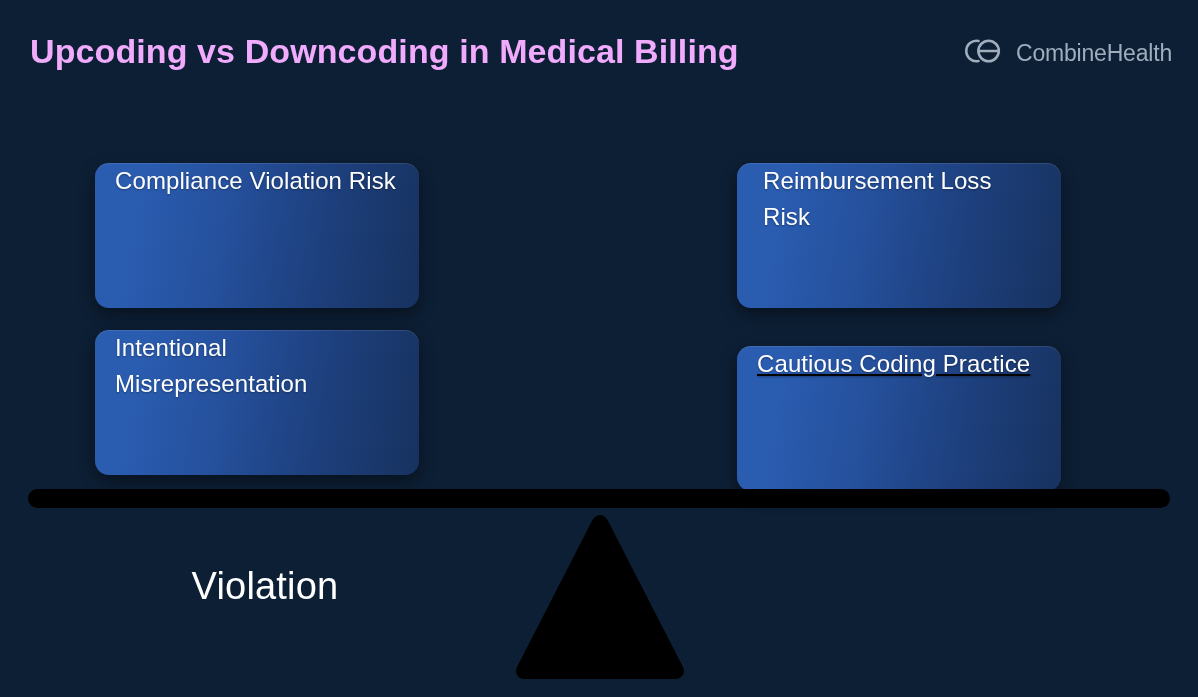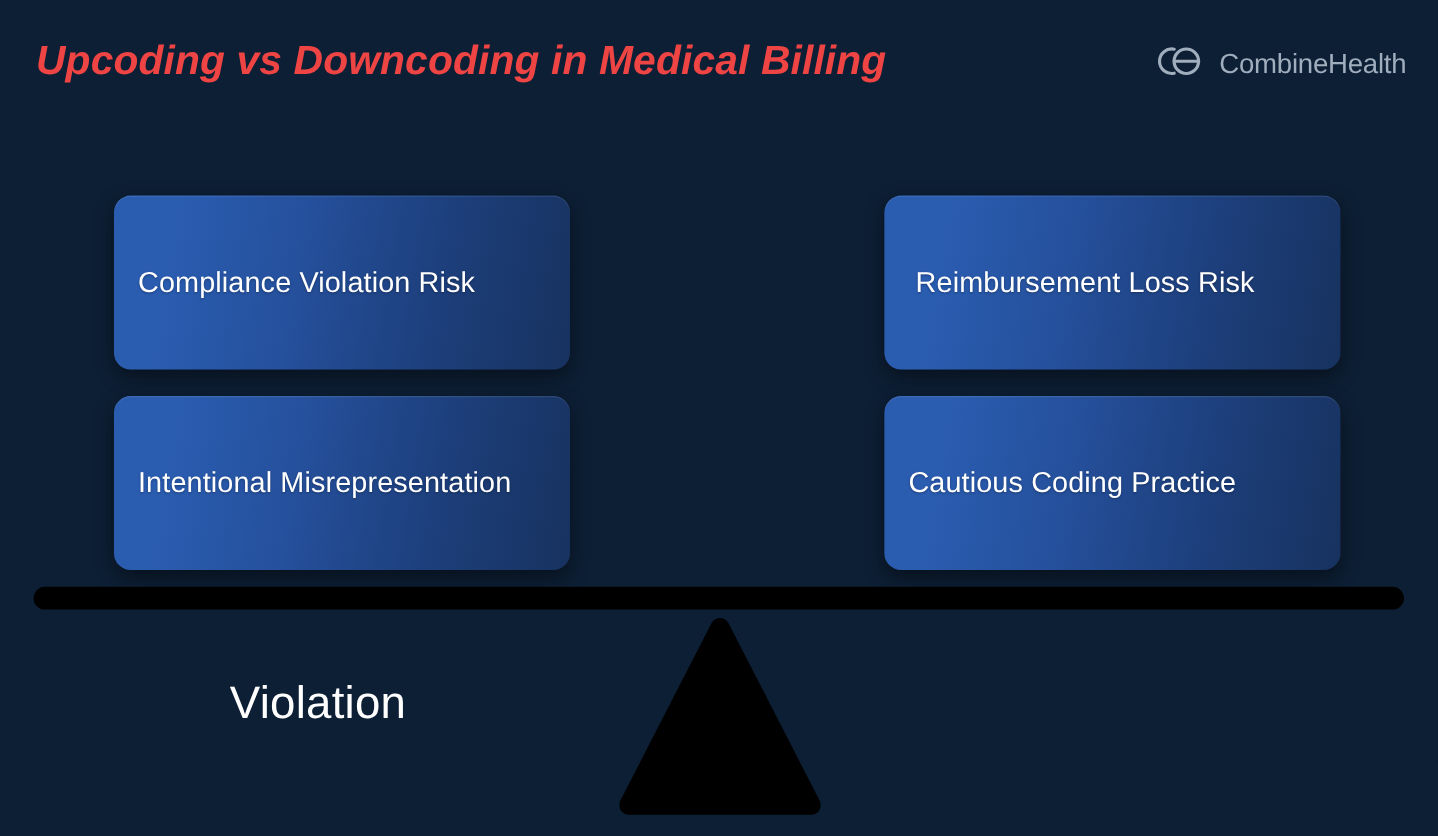--- a/index.html
+++ b/index.html
@@ -19,24 +19,23 @@
     overflow: hidden;
   }
 
   
   #header-title {
     position: absolute;
     left: 30px;
     top: 32px;
     font-size: 34px;
     font-weight: 700;
-    color: #ef4444;
+    color: #f0abfc;
     letter-spacing: 0.1px;
     white-space: nowrap;
-    font-style: italic;
   }
   #brand {
     position: absolute;
     right: 26px;
     top: 36px;
     display: flex;
     align-items: center;
     gap: 14px;
   }
   #brand-mark { display: block; }
@@ -44,43 +43,43 @@
     font-size: 23px;
     font-weight: 400;
     color: #9fadbd;
     letter-spacing: -0.2px;
     white-space: nowrap;
   }
 
   
   .card {
     position: absolute;
-    width: 380px;
+    width: 324px;
     height: 145px;
     border-radius: 14px;
     background: linear-gradient(100deg, #2a5cb0 0%, #2a5cb0 14%, #25509c 40%, #1d3f7c 70%, #17325f 100%);
     box-shadow: 0 6px 16px rgba(0,0,0,0.45), 0 1px 0 rgba(255,255,255,0.10) inset;
     box-sizing: border-box;
     padding: 0 20px;
     display: flex;
-    align-items: center;
+    align-items: flex-start;
   }
   .card-label {
     font-size: 24px;
     line-height: 36px;
     color: #ffffff;
     font-weight: 400;
     letter-spacing: 0.1px;
     text-shadow: 0 1px 2px rgba(0,0,0,0.32);
     white-space: pre-line;
   }
   #card-left-top    { left: 95px;  top: 163px; }
   #card-left-bottom { left: 95px;  top: 330px; }
   #card-right-top   { left: 737px; top: 163px; padding-left: 26px; }
-  #card-right-bottom{ left: 737px; top: 330px; }
+  #card-right-bottom{ left: 737px; top: 346px; text-decoration: underline; }
 
   
   #beam {
     position: absolute;
     left: 28px;
     top: 489px;
     width: 1142px;
     height: 19px;
     background: #000000;
     border-radius: 10px;

